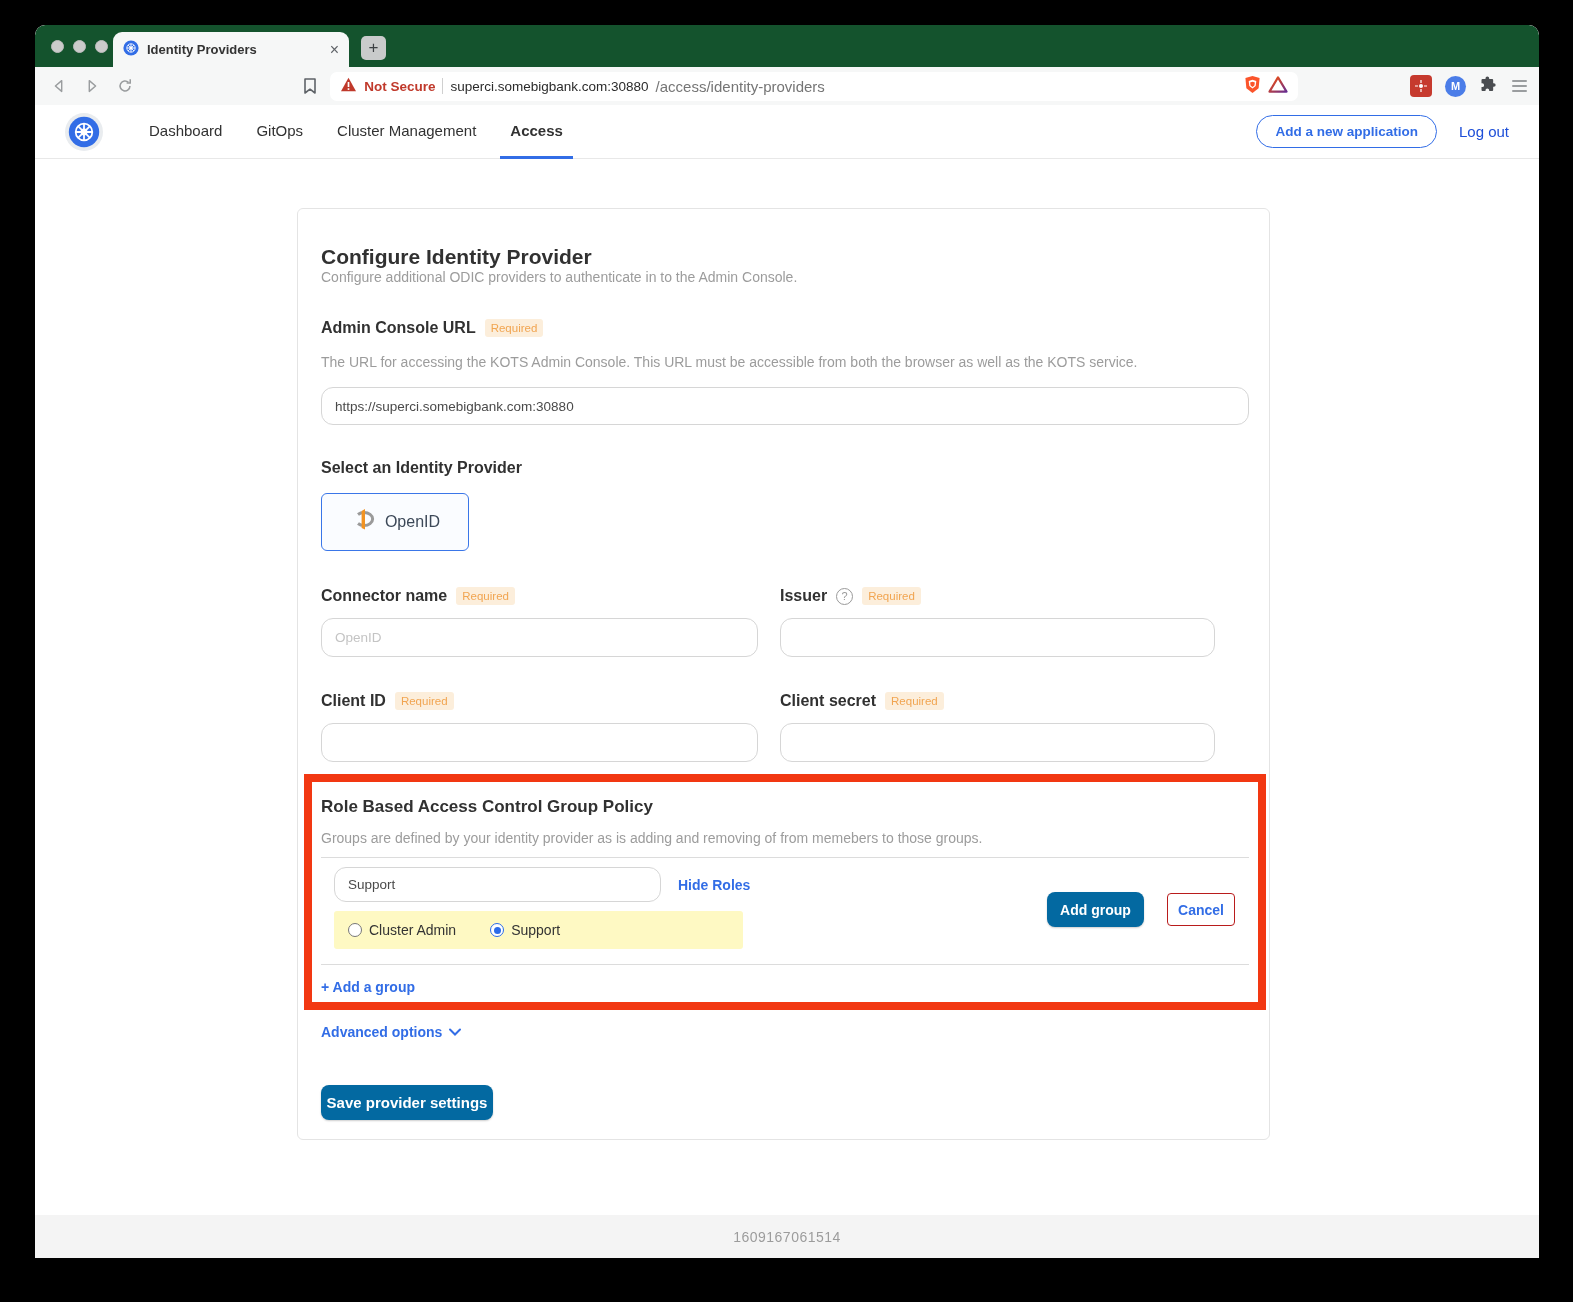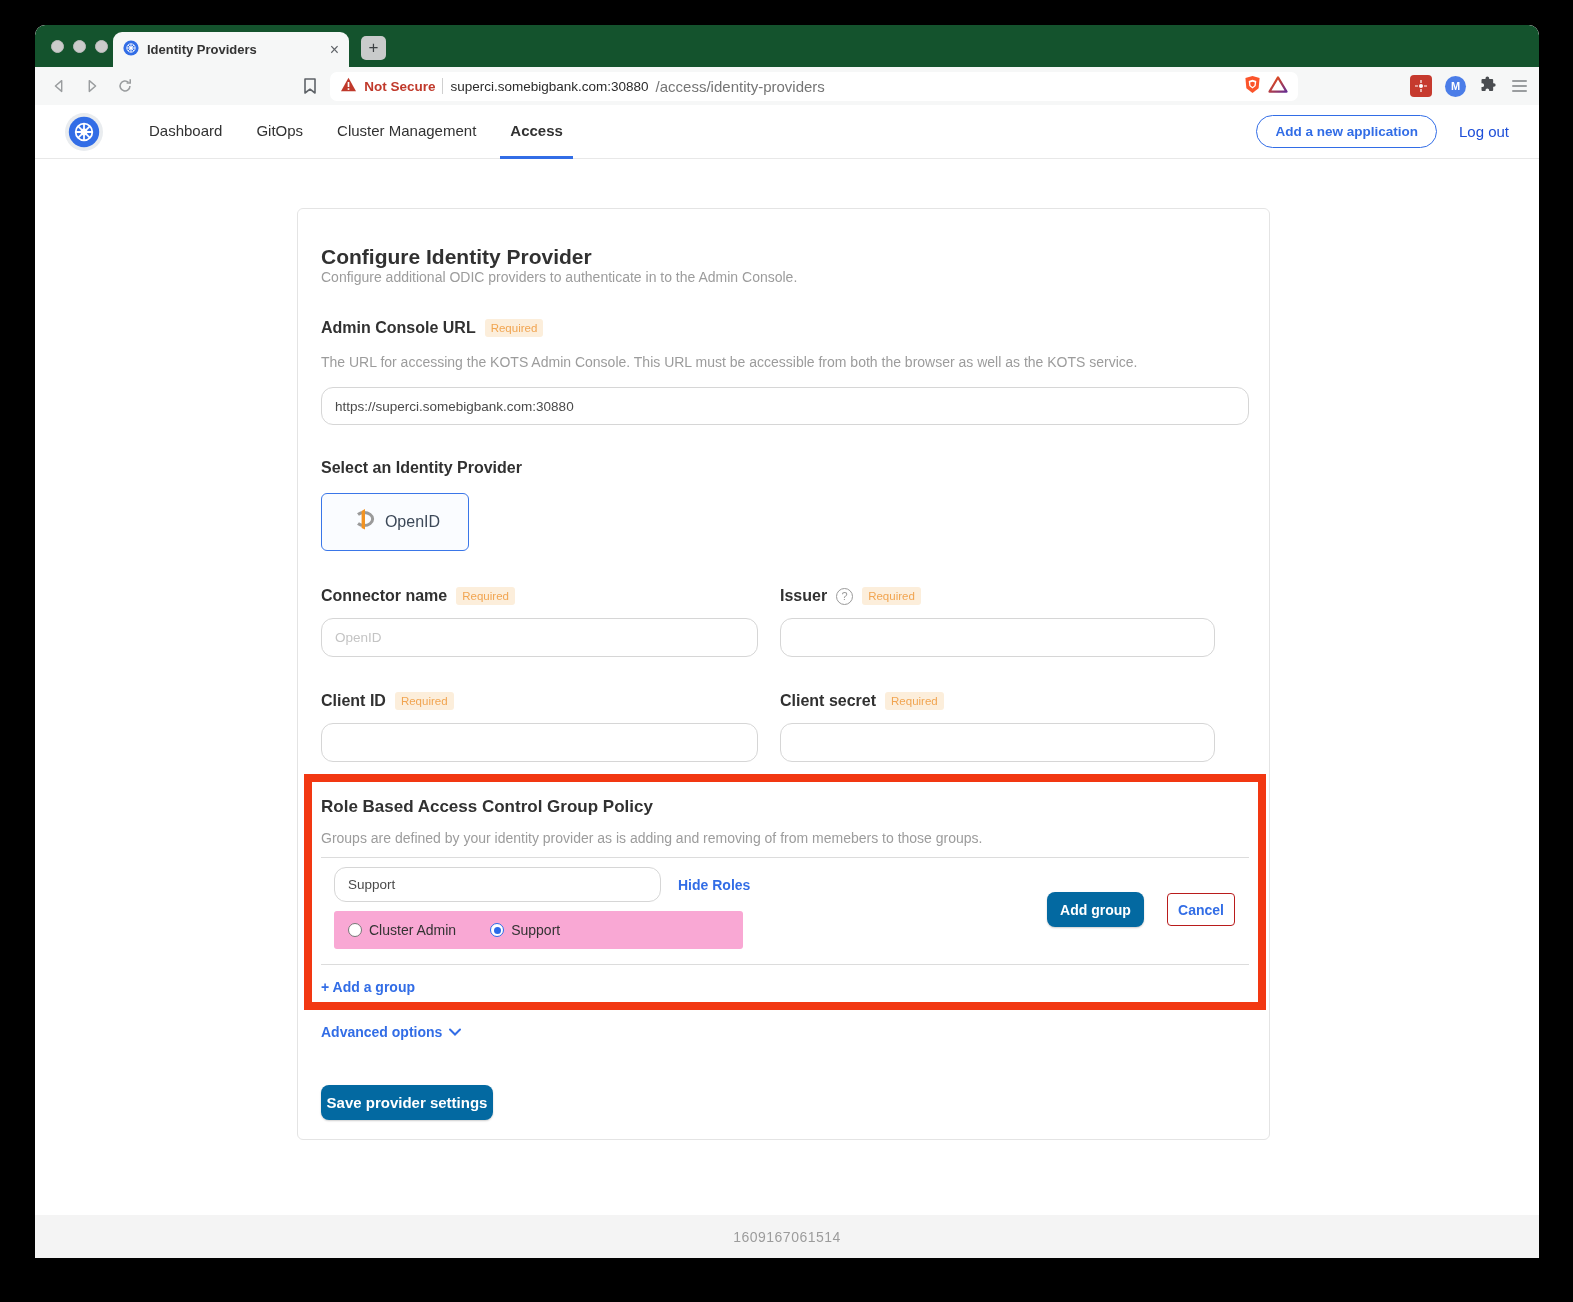--- a/index.html
+++ b/index.html
@@ -51,21 +51,21 @@
   .req { font-size:11.5px; font-weight:normal; color:#f1a551; background:#fceedb; border-radius:3px; padding:3px 6px; }
   .tinput { border:1px solid #d6d6d6; border-radius:12px; font-family:"Liberation Sans",sans-serif; font-size:13.5px; color:#4a4a4a; padding:0 13px; outline:none; }
   .tinput::placeholder { color:#c4c4c4; }
   .idp-tile { width:148px; height:58px; border:1px solid #3a76e8; background:#fafcff; border-radius:6px; display:flex; align-items:center; justify-content:center; gap:9px; }
   .idp-label { font-size:16px; color:#3c4858; }
   .helpq { width:17px; height:17px; border-radius:50%; border:1px solid #9a9a9a; color:#9a9a9a; font-size:11px; display:inline-flex; align-items:center; justify-content:center; font-weight:normal; }
   .divider { height:1px; background:#dcdcdc; }
   .link { font-size:14px; font-weight:bold; color:#326de6; cursor:default; }
   .btn-primary { background:#0369a1; color:#fff; font-size:14px; font-weight:bold; border:none; border-radius:8px; cursor:default; font-family:"Liberation Sans",sans-serif; box-shadow:0 1px 2px rgba(0,0,0,.2); }
   .btn-outline { background:#fff; color:#326de6; font-size:14px; font-weight:bold; border:1px solid #b91c1c; border-radius:4px; cursor:default; font-family:"Liberation Sans",sans-serif; }
-  .radio-panel { background:#f9a8d4; border-radius:3px; display:flex; align-items:center; gap:34px; padding:0 14px; }
+  .radio-panel { background:#fef9c3; border-radius:3px; display:flex; align-items:center; gap:34px; padding:0 14px; }
   .radio-item { display:flex; align-items:center; gap:7px; font-size:14px; color:#333; }
   .radio { width:14px; height:14px; border-radius:50%; border:1.5px solid #777; background:#fff; position:relative; }
   .radio.checked { border-color:#2b6be8; }
   .radio.checked::after { content:""; position:absolute; left:2.5px; top:2.5px; width:7px; height:7px; border-radius:50%; background:#2b6be8; }
   .adv-row { display:flex; align-items:center; gap:6px; }
 
   
   .annotation { position:absolute; left:269px; top:615px; width:962px; height:236px; border:8px solid #f23812; z-index:5; pointer-events:none; }
 
   

